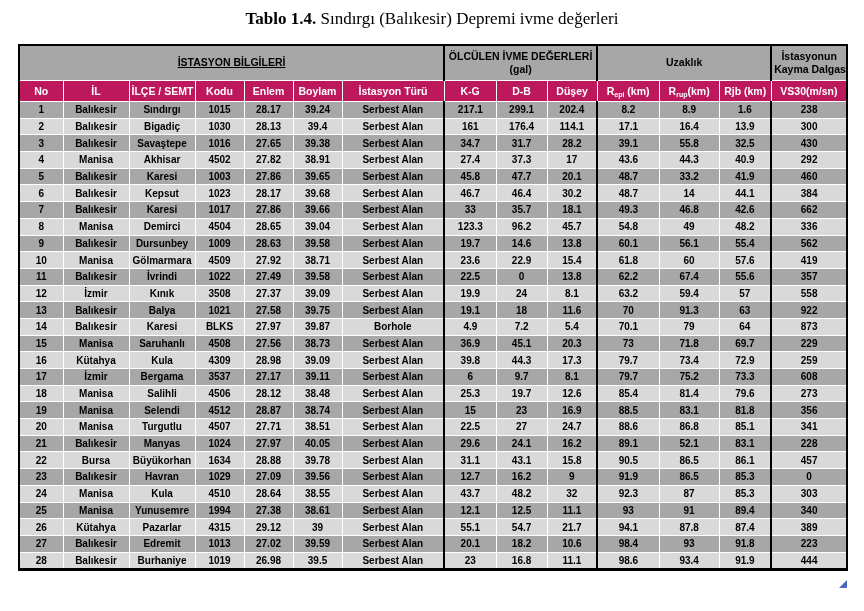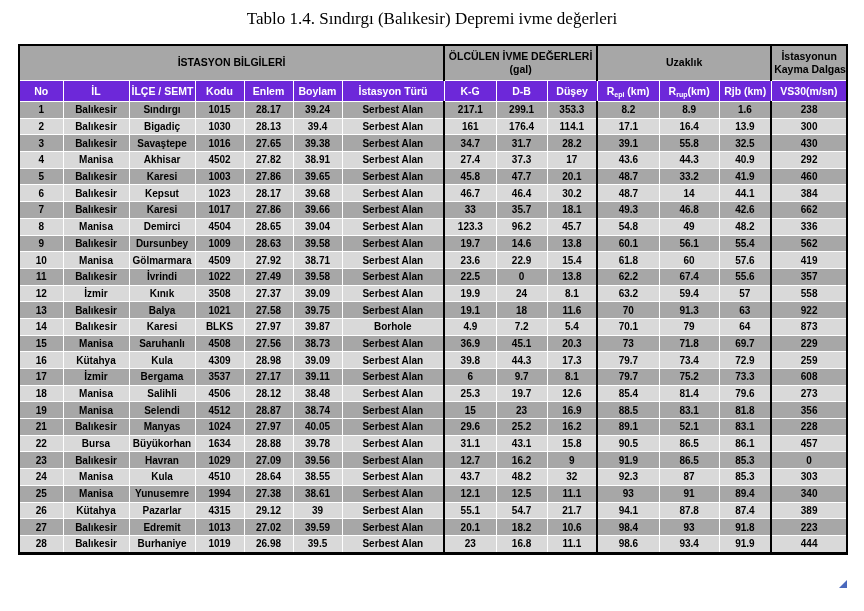--- a/index.html
+++ b/index.html
@@ -18,21 +18,21 @@
     position: absolute;
     top: 9px;
     left: 0;
     width: 100%;
     text-align: center;
     font-family: "Liberation Serif", serif;
     font-size: 17px;
     color: #000;
     white-space: pre;
   }
-  .title .bold { font-weight: normal; }
+  .title .bold { font-weight: bold; }
   table.main {
     position: absolute;
     left: 18px;
     top: 44px;
     width: 828px;
     border-collapse: collapse;
     table-layout: fixed;
     border: 2px solid #000;
     border-bottom-width: 3px;
     font-size: 10.5px;
@@ -47,24 +47,24 @@
   }
   
   tr.h1 th {
     background: #a7a7a7;
     height: 34px;
     font-size: 10.5px;
     border-left: 2px solid #000;
     border-bottom: 1.5px solid #ffffff;
     line-height: 1.25;
   }
-  tr.h1 th:first-child { border-left: none; }
+  tr.h1 th:first-child { border-left: none; text-decoration: underline; }
   
   tr.h2 th {
-    background: #6d28d9;
+    background: #be185d;
     color: #ffffff;
     height: 20px;
     font-size: 10.5px;
     border-left: 1.5px solid #ffffff;
   }
   tr.h2 th:first-child { border-left: none; }
   tr.h2 th sub { font-size: 7px; vertical-align: -2px; }
   
   tbody td {
     height: 15.7px;
@@ -145,21 +145,21 @@
         <tr class="dark">
           <td>1</td>
           <td>Balıkesir</td>
           <td>Sındırgı</td>
           <td>1015</td>
           <td>28.17</td>
           <td>39.24</td>
           <td>Serbest Alan</td>
           <td class="grp">217.1</td>
           <td>299.1</td>
-          <td>353.3</td>
+          <td>202.4</td>
           <td class="grp">8.2</td>
           <td>8.9</td>
           <td>1.6</td>
           <td class="grp">238</td>
         </tr>
         <tr class="light">
           <td>2</td>
           <td>Balıkesir</td>
           <td>Bigadiç</td>
           <td>1030</td>
@@ -439,30 +439,46 @@
           <td>38.74</td>
           <td>Serbest Alan</td>
           <td class="grp">15</td>
           <td>23</td>
           <td>16.9</td>
           <td class="grp">88.5</td>
           <td>83.1</td>
           <td>81.8</td>
           <td class="grp">356</td>
         </tr>
+        <tr class="light">
+          <td>20</td>
+          <td>Manisa</td>
+          <td>Turgutlu</td>
+          <td>4507</td>
+          <td>27.71</td>
+          <td>38.51</td>
+          <td>Serbest Alan</td>
+          <td class="grp">22.5</td>
+          <td>27</td>
+          <td>24.7</td>
+          <td class="grp">88.6</td>
+          <td>86.8</td>
+          <td>85.1</td>
+          <td class="grp">341</td>
+        </tr>
         <tr class="dark">
           <td>21</td>
           <td>Balıkesir</td>
           <td>Manyas</td>
           <td>1024</td>
           <td>27.97</td>
           <td>40.05</td>
           <td>Serbest Alan</td>
           <td class="grp">29.6</td>
-          <td>25.2</td>
+          <td>24.1</td>
           <td>16.2</td>
           <td class="grp">89.1</td>
           <td>52.1</td>
           <td>83.1</td>
           <td class="grp">228</td>
         </tr>
         <tr class="light">
           <td>22</td>
           <td>Bursa</td>
           <td>Büyükorhan</td>

